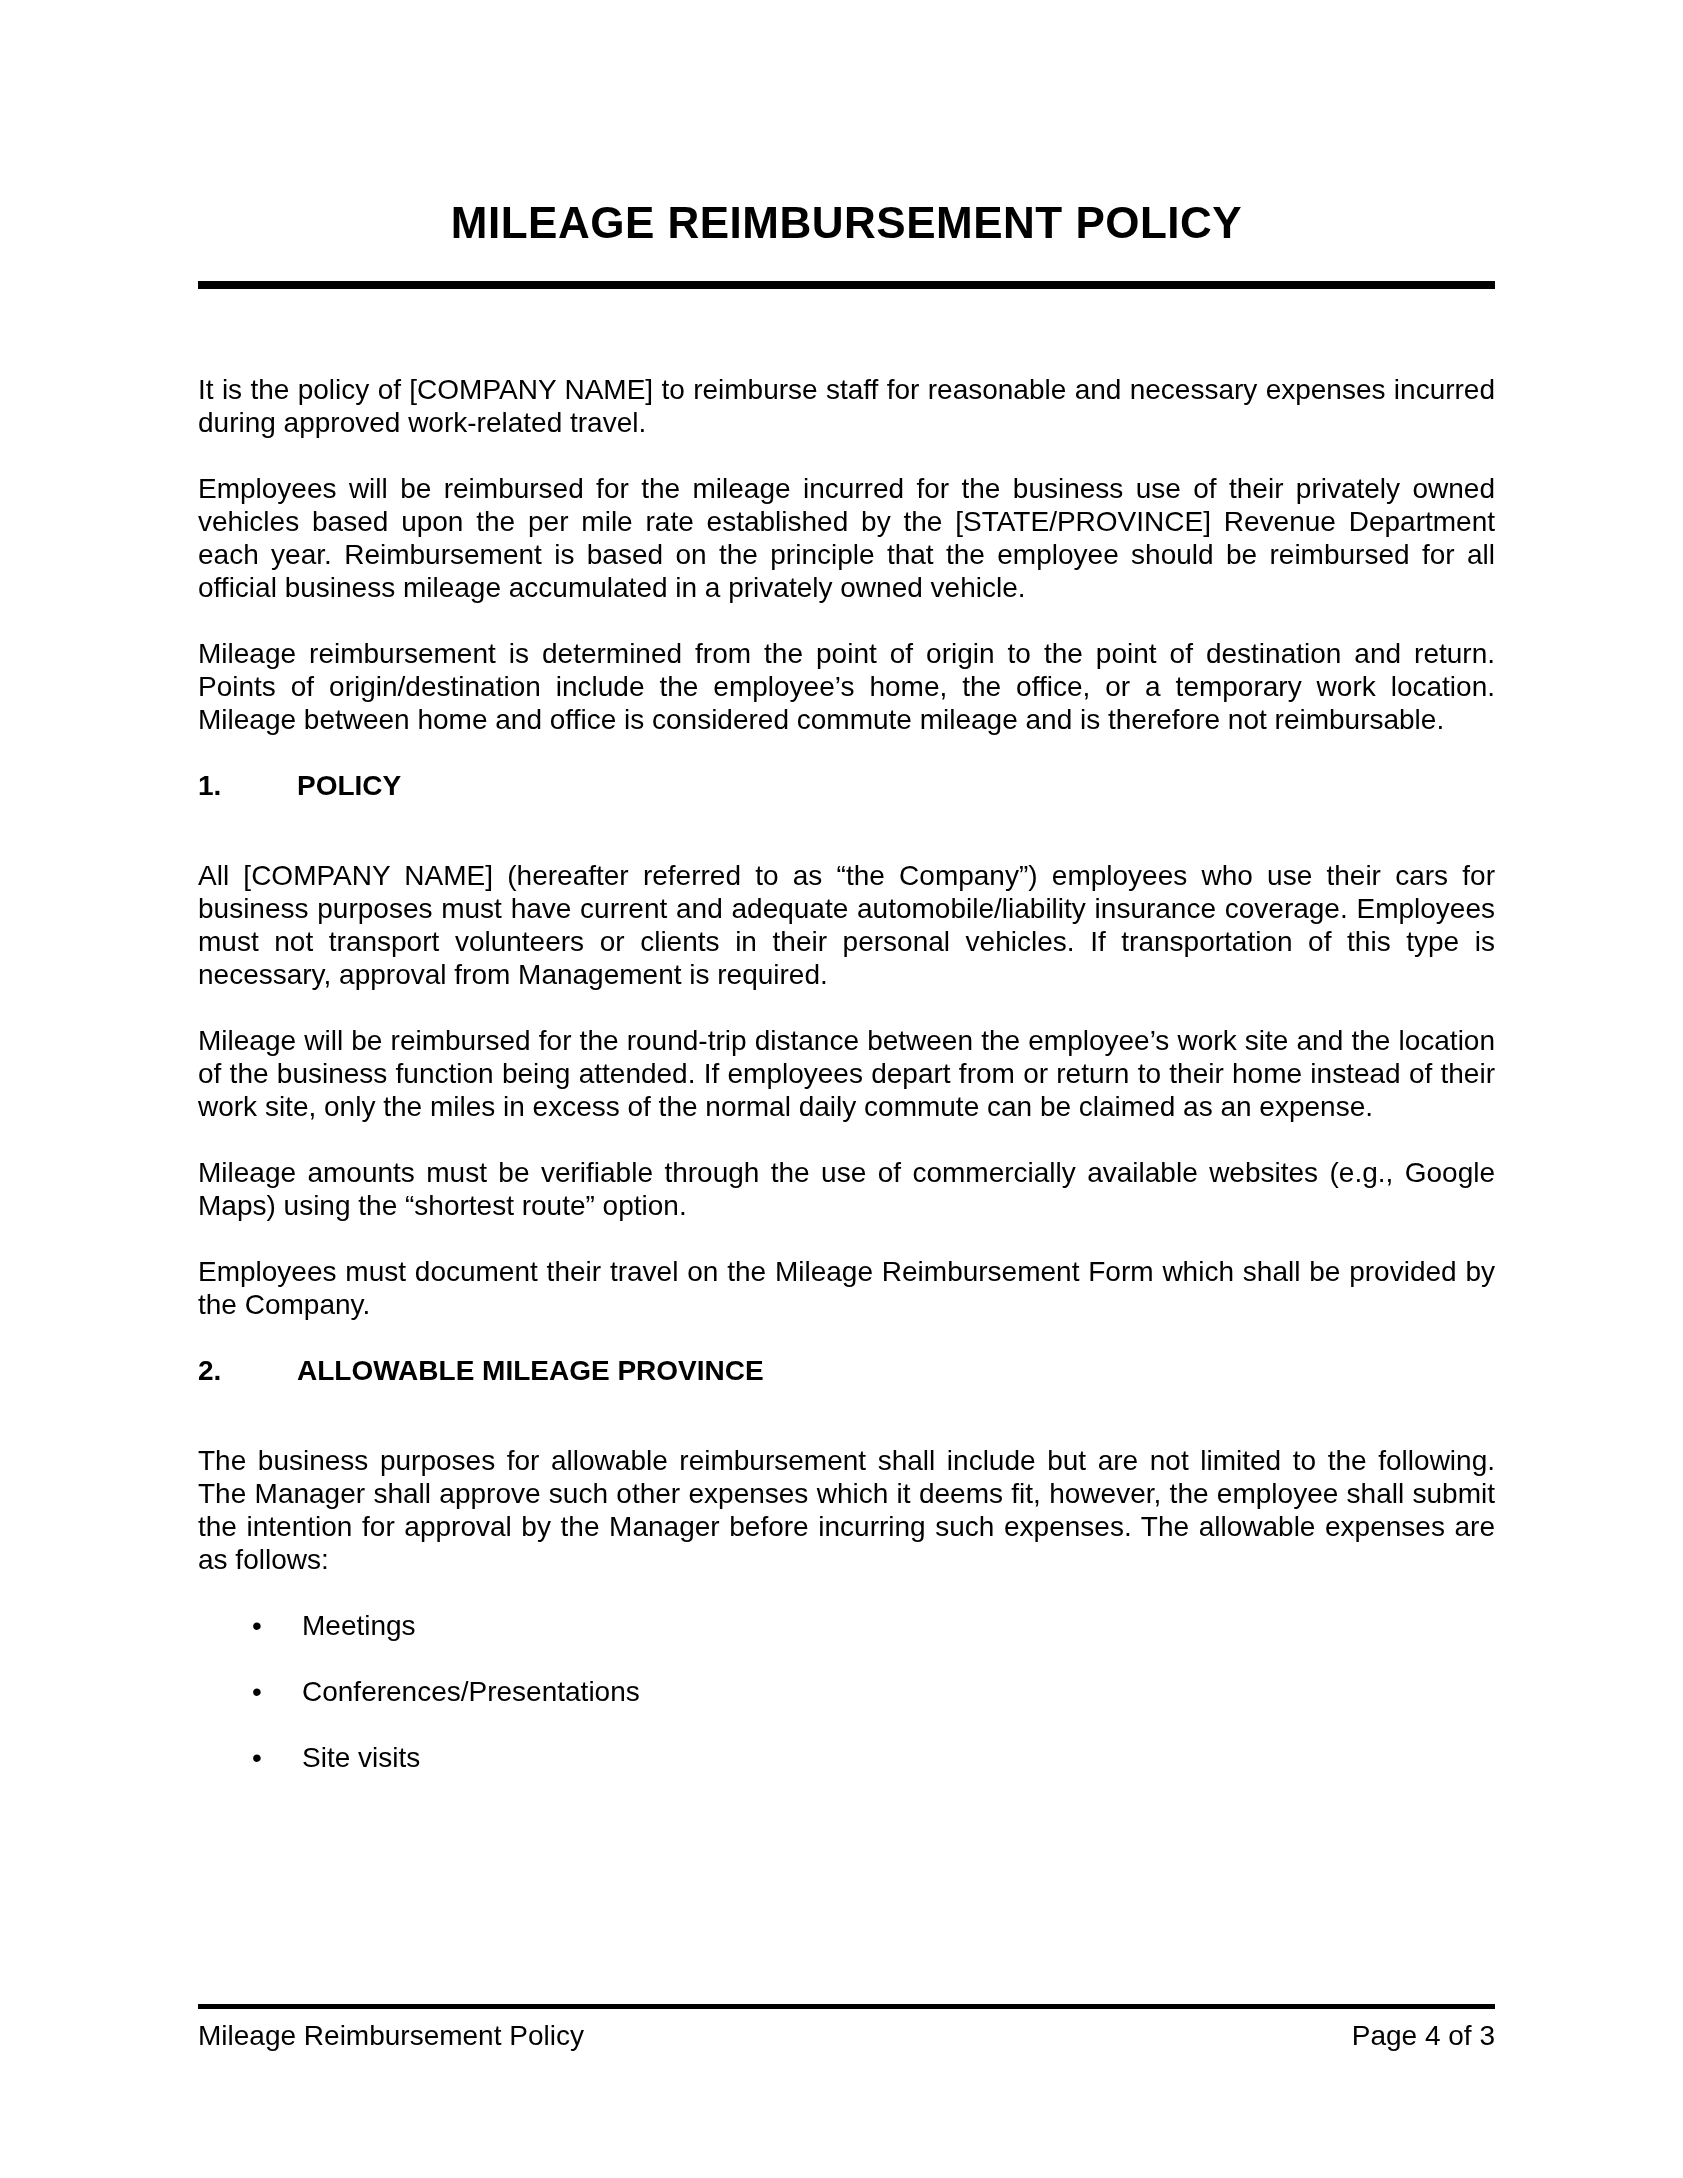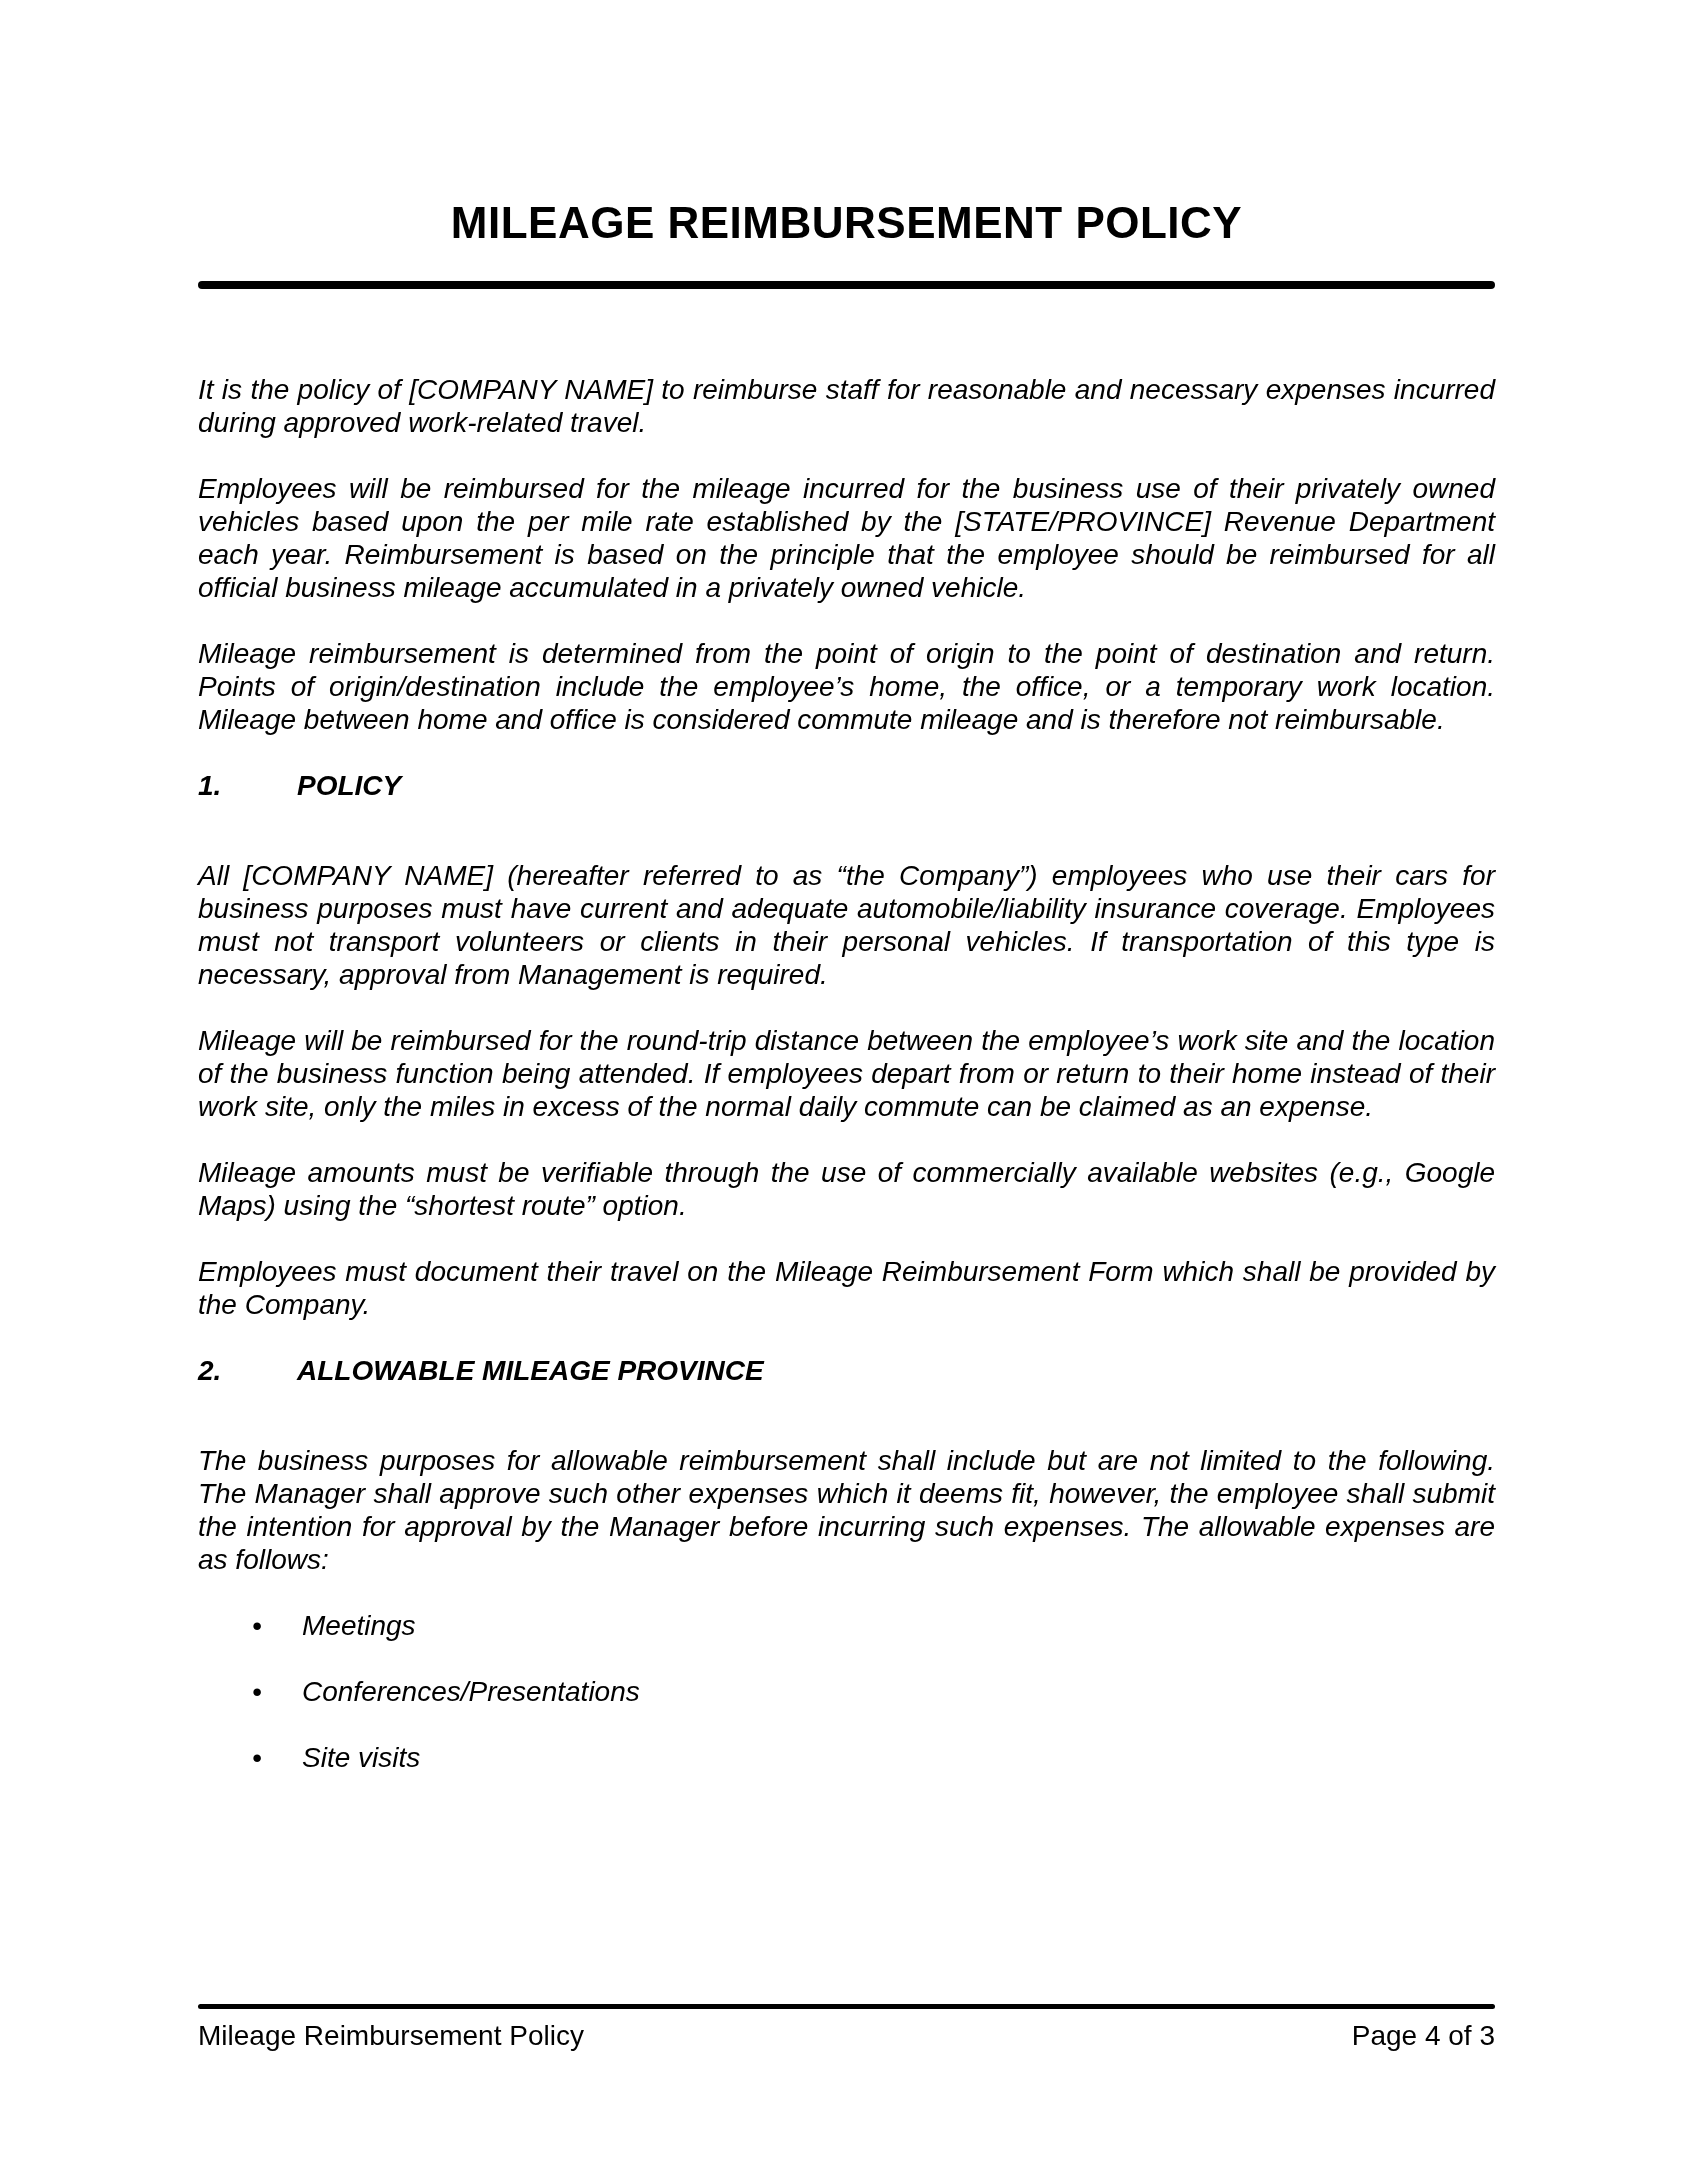--- a/index.html
+++ b/index.html
@@ -1,15 +1,15 @@
 <!DOCTYPE html>
 <html><head>
 <meta charset="utf-8">
 <style>
-  * { box-sizing: border-box; border-radius: 15px; }
+  * { box-sizing: border-box; }
   html, body { margin: 0; padding: 0; background: #ffffff; }
   .page {
     position: relative;
     width: 1683px;
     height: 2178px;
     background: #ffffff;
     color: #000000;
     font-family: "Liberation Sans", "DejaVu Sans", sans-serif;
     overflow: hidden;
   }
@@ -26,21 +26,20 @@
   }
   .title-rule {
     height: 8px;
     background: #000000;
     margin-top: 33px;
   }
   .body-text {
     margin-top: 84px;
     font-size: 28px;
     line-height: 33px;
-    font-style: italic;
   }
   p.para {
     margin: 0 0 33px 0;
     text-align: justify;
   }
   .section-heading {
     display: flex;
     font-weight: bold;
     margin-top: 20px;
     margin-bottom: 57px;

